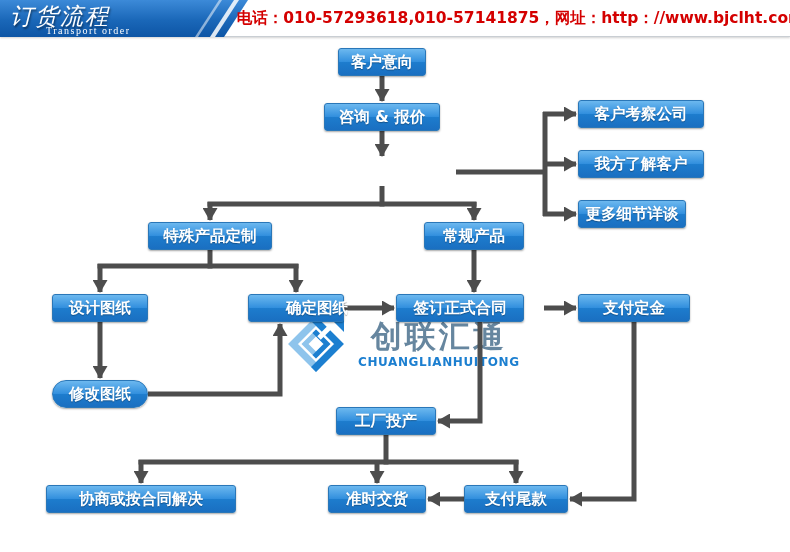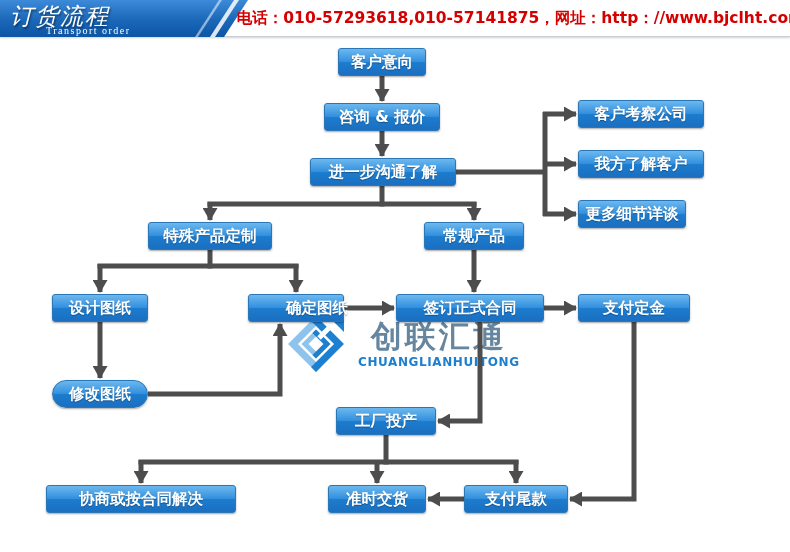--- a/index.html
+++ b/index.html
@@ -192,32 +192,31 @@
       <path d="M138.5,462 H518.5"></path>
       <path d="M141,460 V483" marker-end="url(#ah)"></path>
       <path d="M377,460 V483" marker-end="url(#ah)"></path>
       <path d="M516,460 V483" marker-end="url(#ah)"></path>
       <path d="M464,499 H428" marker-end="url(#ah)"></path>
     </g>
   </svg>
 
   <div class="node" style="left:338px; top:48px;  width:88px;">客户意向</div>
   <div class="node" style="left:324px; top:103px; width:116px;">咨询 &amp; 报价</div>
-  <div class="node" style="left:310px; top:158px; width:146px;">进一步沟通了解</div>
 
   <div class="node" style="left:578px; top:100px; width:126px;">客户考察公司</div>
   <div class="node" style="left:578px; top:150px; width:126px;">我方了解客户</div>
   <div class="node" style="left:578px; top:200px; width:108px;">更多细节详谈</div>
 
   <div class="node" style="left:148px; top:222px; width:124px;">特殊产品定制</div>
   <div class="node" style="left:424px; top:222px; width:100px;">常规产品</div>
 
   <div class="node" style="left:52px;  top:294px; width:96px;">设计图纸</div>
   <div class="node" style="left:248px; top:294px; width:96px;padding-left:46px;">确定图纸</div>
-  <div class="node" style="left:396px; top:294px; width:148px;">签订正式合同</div>
+  <div class="node" style="left:396px; top:294px; width:128px;">签订正式合同</div>
   <div class="node" style="left:578px; top:294px; width:112px;">支付定金</div>
 
   <div class="node" style="left:52px;  top:380px; width:96px;border-radius:14px;">修改图纸</div>
   <div class="node" style="left:336px; top:407px; width:100px;">工厂投产</div>
 
   <div class="node" style="left:328px; top:485px; width:98px;">准时交货</div>
   <div class="node" style="left:46px;  top:485px; width:190px;">协商或按合同解决</div>
   <div class="node" style="left:464px; top:485px; width:104px;">支付尾款</div>
 
 </div>

